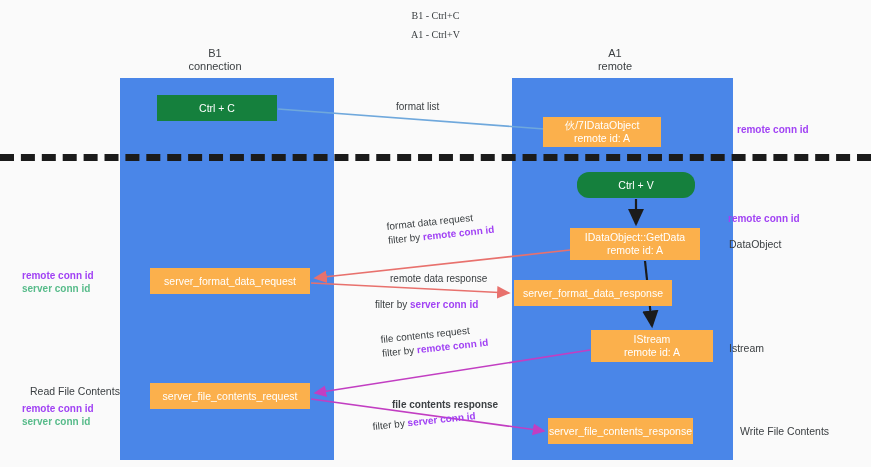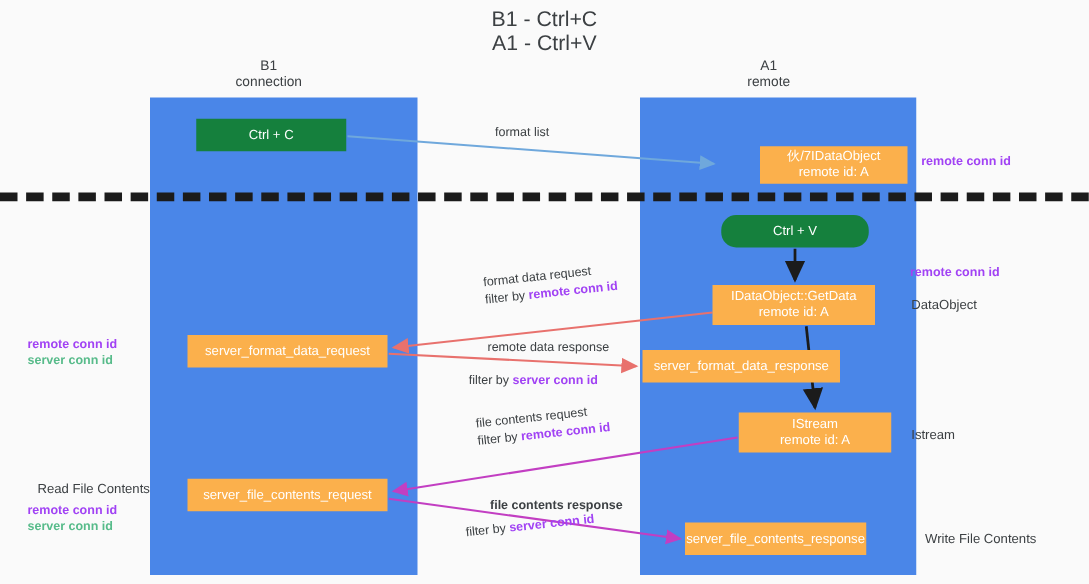--- a/index.html
+++ b/index.html
@@ -7,21 +7,21 @@
     width:871px;height:467px;position:relative;overflow:hidden;
     background:#fafafa;
     font-family:"Liberation Sans",sans-serif;
     color:#3c4043;
   }
   .stage{position:absolute;left:0;top:0;width:871px;height:467px;}
 
   
   #title{
     position:absolute;left:0;top:6px;width:871px;text-align:center;
-    font-size:17px;line-height:19px;color:#3c4043;white-space:pre-line;
+    font-size:10px;line-height:19px;color:#3c4043;white-space:pre-line;font-family:Liberation Serif, serif;
   }
 
   
   .col-head{
     position:absolute;text-align:center;font-size:11px;line-height:13px;
     color:#3c4043;white-space:pre-line;
   }
   #head-b1{left:150px;top:47px;width:130px;}
   #head-a1{left:550px;top:47px;width:130px;}
 
@@ -40,21 +40,21 @@
   .box{
     position:absolute;box-sizing:border-box;
     display:flex;flex-direction:column;align-items:center;justify-content:center;
     color:#ffffff;font-size:10.5px;line-height:13px;text-align:center;
     white-space:pre-line;
   }
   .green{background:#15803d;}
   .orange{background:#fbb04c;}
 
   #box-ctrlc{left:157px;top:95px;width:120px;height:26px;}
-  #box-idataobject{left:608px;top:117px;width:118px;height:30px;}
+  #box-idataobject{left:543px;top:117px;width:118px;height:30px;}
   #box-ctrlv{left:577px;top:172px;width:118px;height:26px;border-radius:12px;}
   #box-getdata{left:570px;top:228px;width:130px;height:32px;}
   #box-sfdreq{left:150px;top:268px;width:160px;height:26px;}
   #box-sfdresp{left:514px;top:280px;width:158px;height:26px;}
   #box-istream{left:591px;top:330px;width:122px;height:32px;}
   #box-sfcreq{left:150px;top:383px;width:160px;height:26px;}
   #box-sfcresp{left:548px;top:418px;width:145px;height:26px;}
 
   
   .olabel{position:absolute;font-size:10.5px;line-height:14px;color:#3c4043;white-space:pre-line;}

